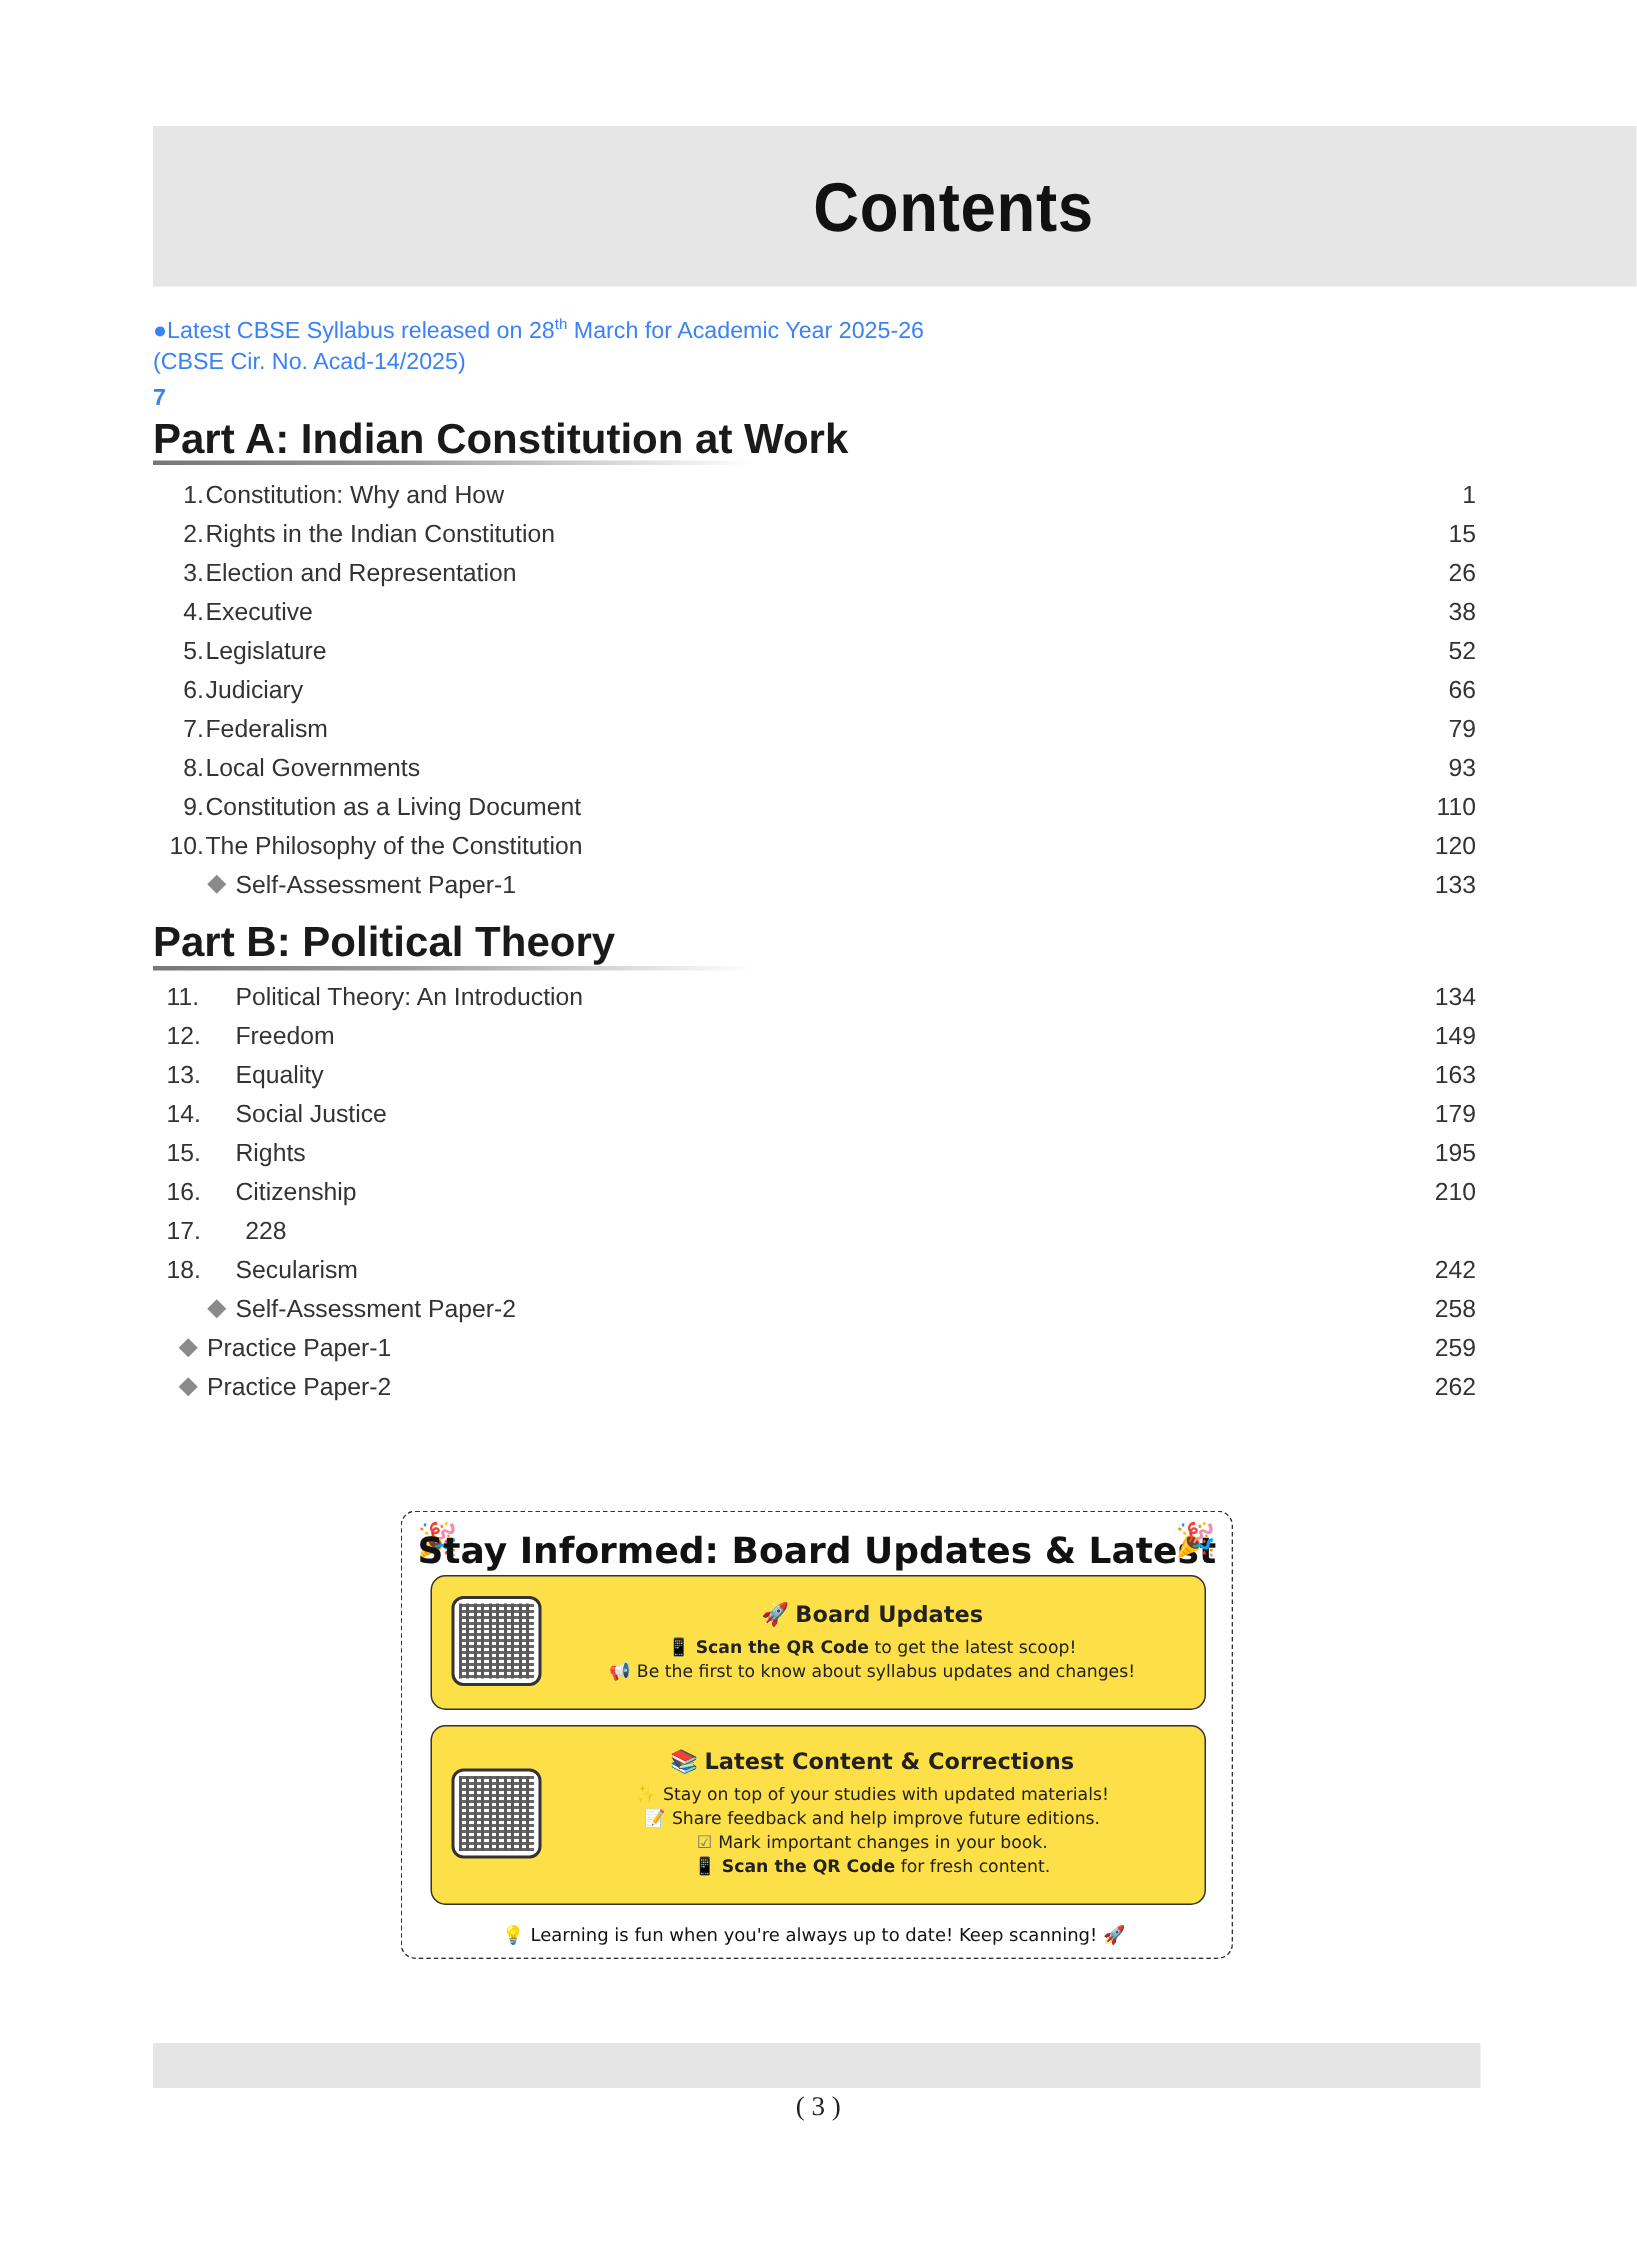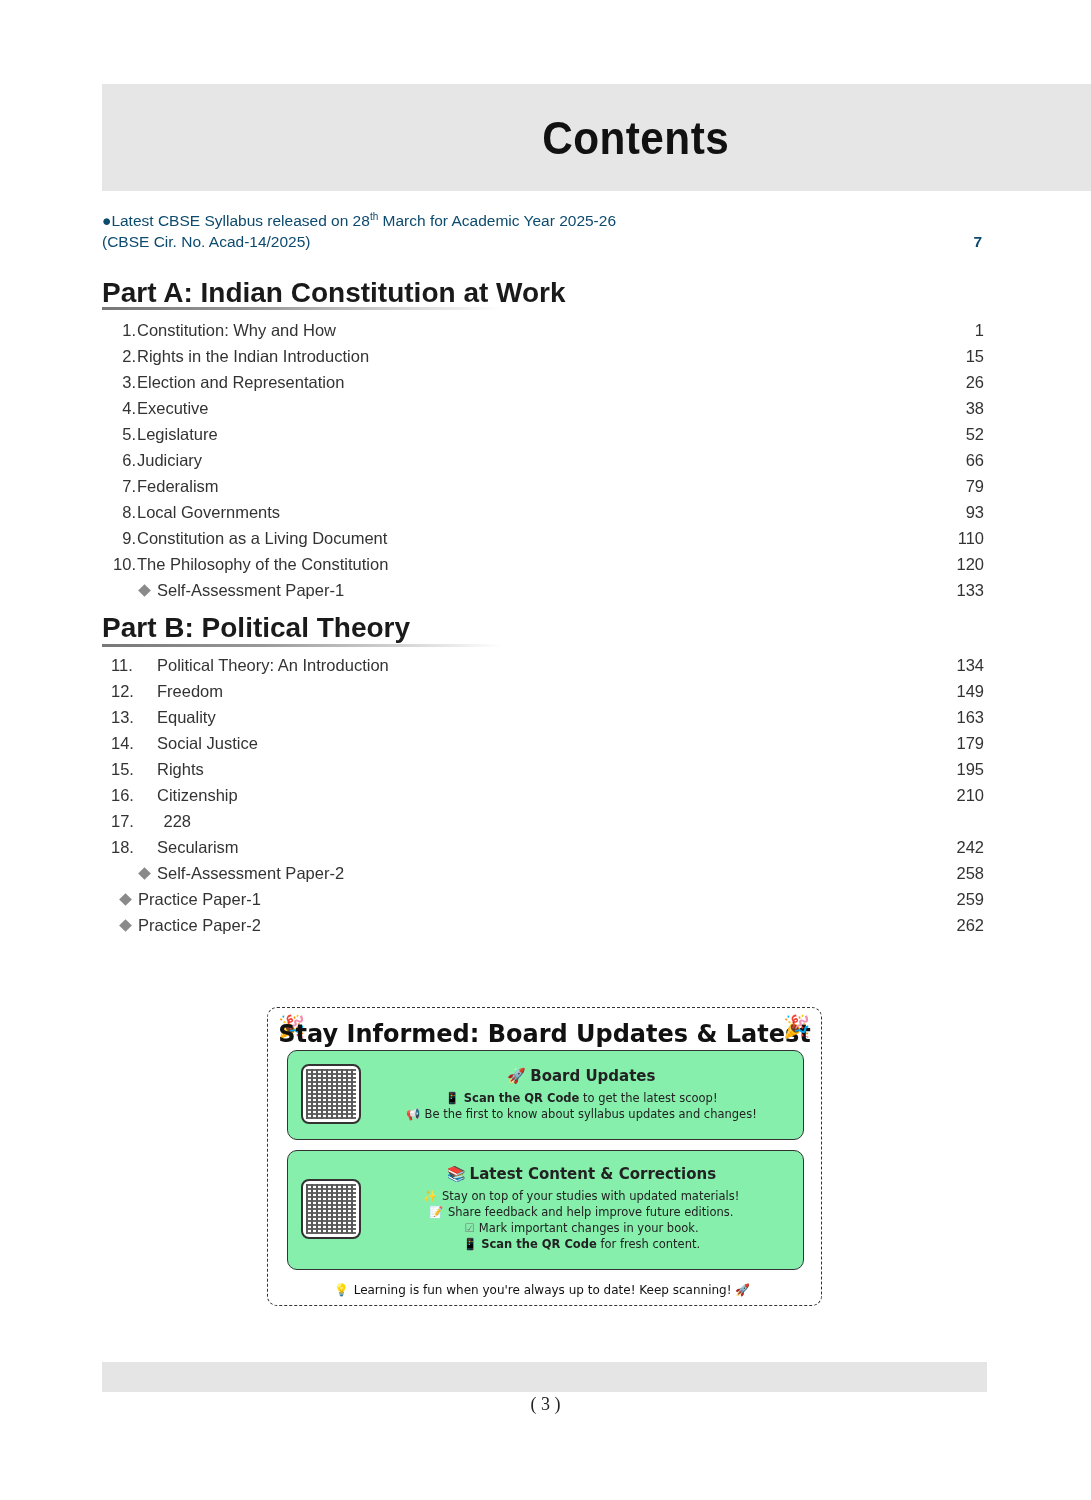--- a/index.html
+++ b/index.html
@@ -1,39 +1,39 @@
 <!DOCTYPE html>
 <html><head>
 <meta charset="utf-8">
 <style>
   html, body { margin:0; padding:0; background:#ffffff; }
   body { width:1091px; height:1500px; position:relative; font-family:"Liberation Sans", sans-serif; color:#2a2a2a; }
   .title-band { position:absolute; left:102px; top:84px; width:1068px; height:107px; background:#e6e6e6; display:flex; align-items:center; justify-content:center; }
   .title-band h1 { margin:0; font-family:"Liberation Sans", sans-serif; font-weight:700; font-size:46px; color:#111; letter-spacing:0.5px; transform:scaleX(0.92); }
-  .syllabus { position:absolute; left:102px; top:204px; width:884px; font-size:15.5px; color:#0c4a6e; }
+  .syllabus { position:absolute; left:102px; top:204px; width:884px; font-size:15.5px; color:#3b82f6; }
   .syllabus .line1 { height:26px; line-height:26px; }
-  .syllabus .line2 { height:24px; line-height:24px; display:flex; justify-content:space-between; }
+  .syllabus .line2 { height:24px; line-height:24px; display:flex; justify-content:space-between;flex-direction:column; }
   .syllabus .pg { font-weight:700; margin-right:4px; }
   .syllabus sup { font-size:10px; }
   .part-head { position:absolute; left:102px; font-size:28px; font-weight:700; color:#1a1a1a; transform-origin:left; }
   .part-rule { position:absolute; left:102px; width:400px; height:3px; background:linear-gradient(to right,#777 0%,#999 40%,#ddd 80%,rgba(255,255,255,0) 100%); }
   .toc { position:absolute; left:102px; width:882px; }
   .row { height:26px; line-height:26px; display:flex; font-size:16.5px; color:#333; }
   .row .num { width:34px; text-align:right; padding-right:1px; }
   .row .num-b { width:20px; margin-left:9px; }
   .row .label { flex:1; }
   .row .label-b { flex:1; margin-left:26px; }
   .row .page { width:60px; text-align:right; }
   .diamond { display:inline-block; width:9px; height:9px; background:#8a8a8a; transform:rotate(45deg); margin-right:8px; position:relative; top:-1px; }
   .sub { padding-left:38px; }
   .sub2 { padding-left:19px; }
   .info-box { position:absolute; left:267px; top:1007px; width:555px; height:299px; border:1.5px dashed #333; border-radius:10px; box-sizing:border-box; font-family:"DejaVu Sans", sans-serif; }
   .info-title { position:absolute; left:0; right:0; top:12px; text-align:center; font-size:24px; font-weight:600; color:#111; }
   .popper { position:absolute; top:6px; font-size:22px; color:#777; }
-  .card { position:absolute; left:19px; width:517px; background:#86efac; border:1.5px solid #333; border-radius:10px; box-sizing:border-box; }
+  .card { position:absolute; left:19px; width:517px; background:#fde047; border:1.5px solid #333; border-radius:10px; box-sizing:border-box; }
   .qr { position:absolute; left:13px; width:60px; height:60px; border:2px solid #333; border-radius:8px; background:#fff; box-sizing:border-box; padding:3px; }
   .qr-inner { width:100%; height:100%; background:
       repeating-linear-gradient(90deg,#222 0 2px,transparent 2px 5px),
       repeating-linear-gradient(0deg,#333 0 2px,transparent 2px 4px); opacity:0.75; }
   .card-body { position:absolute; left:80px; right:8px; text-align:center; color:#222; }
   .card-head { font-size:15px; font-weight:600; margin-bottom:5px; }
   .card-line { font-size:11.5px; line-height:16px; }
   .card-line b { font-weight:700; }
   .ico { color:#777; margin-right:4px; }
   .footer-note { position:absolute; left:0; right:0; bottom:8px; text-align:center; font-size:12px; font-weight:400; color:#111; }
@@ -61,21 +61,21 @@
 <div class="part-rule" style="top:307px;"></div>
 
 <div class="toc" style="top:317px;">
   <div class="row">
       <span class="num">1.</span>
       <span class="label">Constitution: Why and How</span>
       <span class="page">1</span>
     </div>
   <div class="row">
       <span class="num">2.</span>
-      <span class="label">Rights in the Indian Introduction</span>
+      <span class="label">Rights in the Indian Constitution</span>
       <span class="page">15</span>
     </div>
   <div class="row">
       <span class="num">3.</span>
       <span class="label">Election and Representation</span>
       <span class="page">26</span>
     </div>
   <div class="row">
       <span class="num">4.</span>
       <span class="label">Executive</span>

